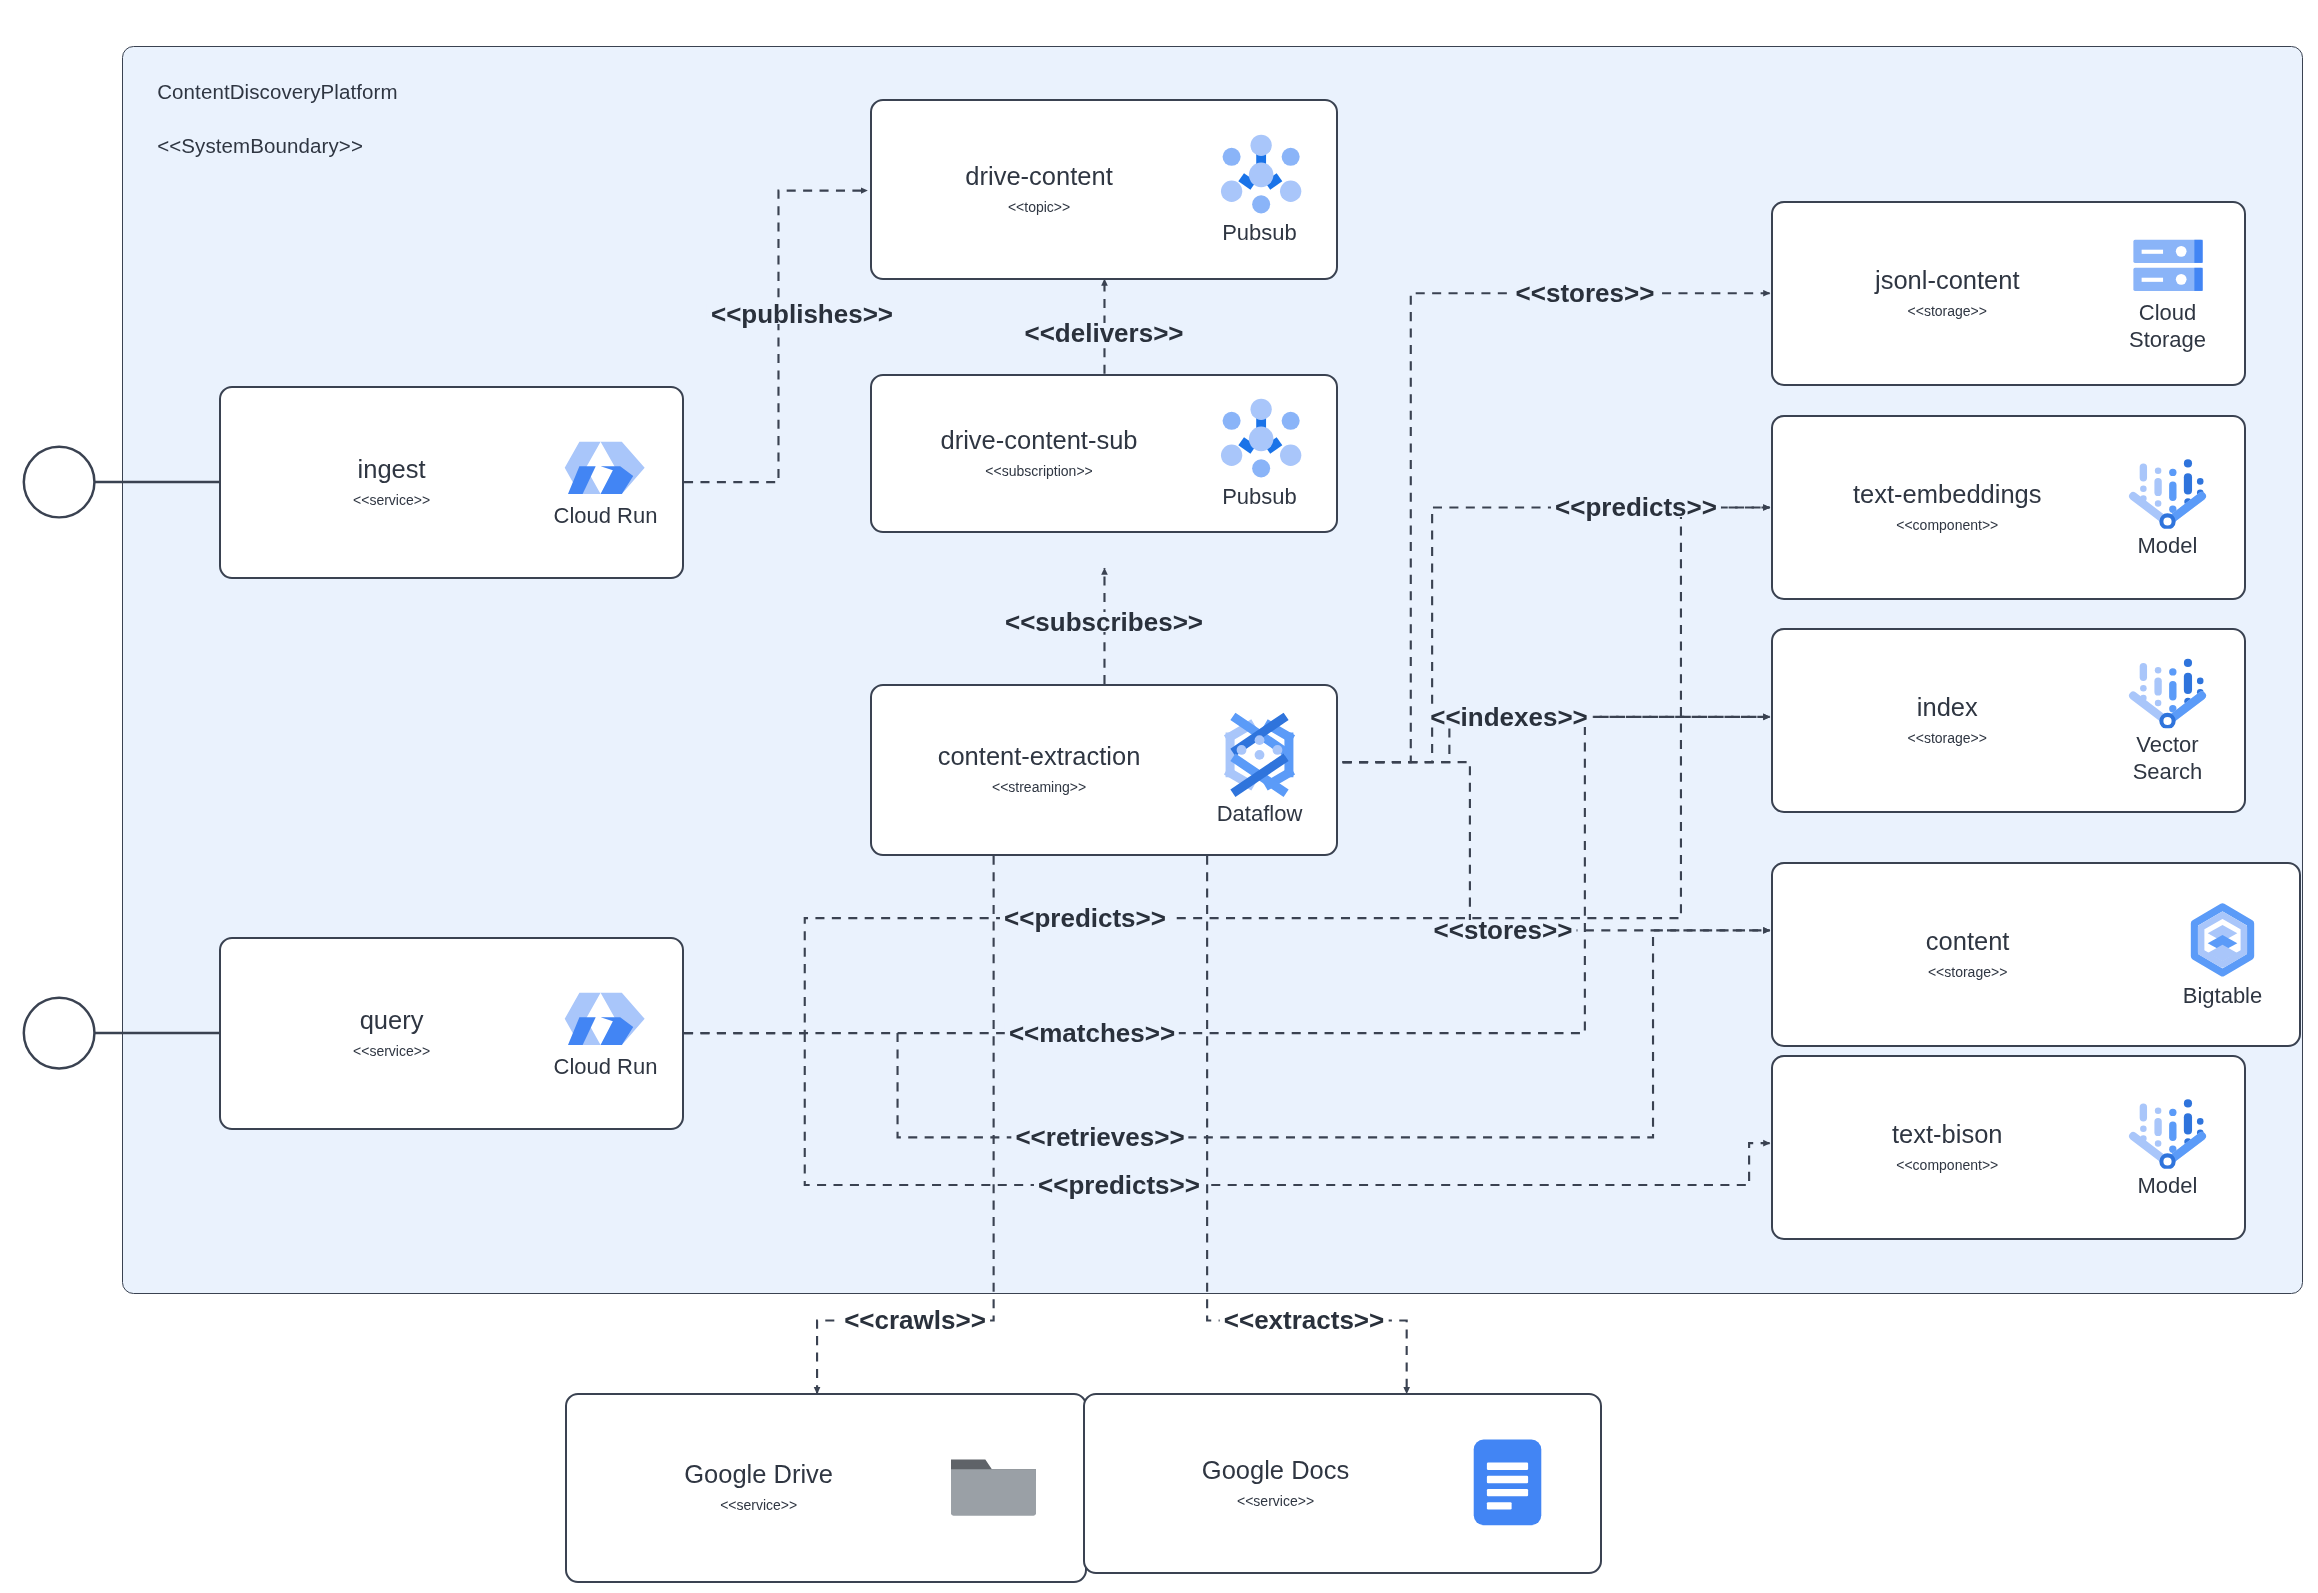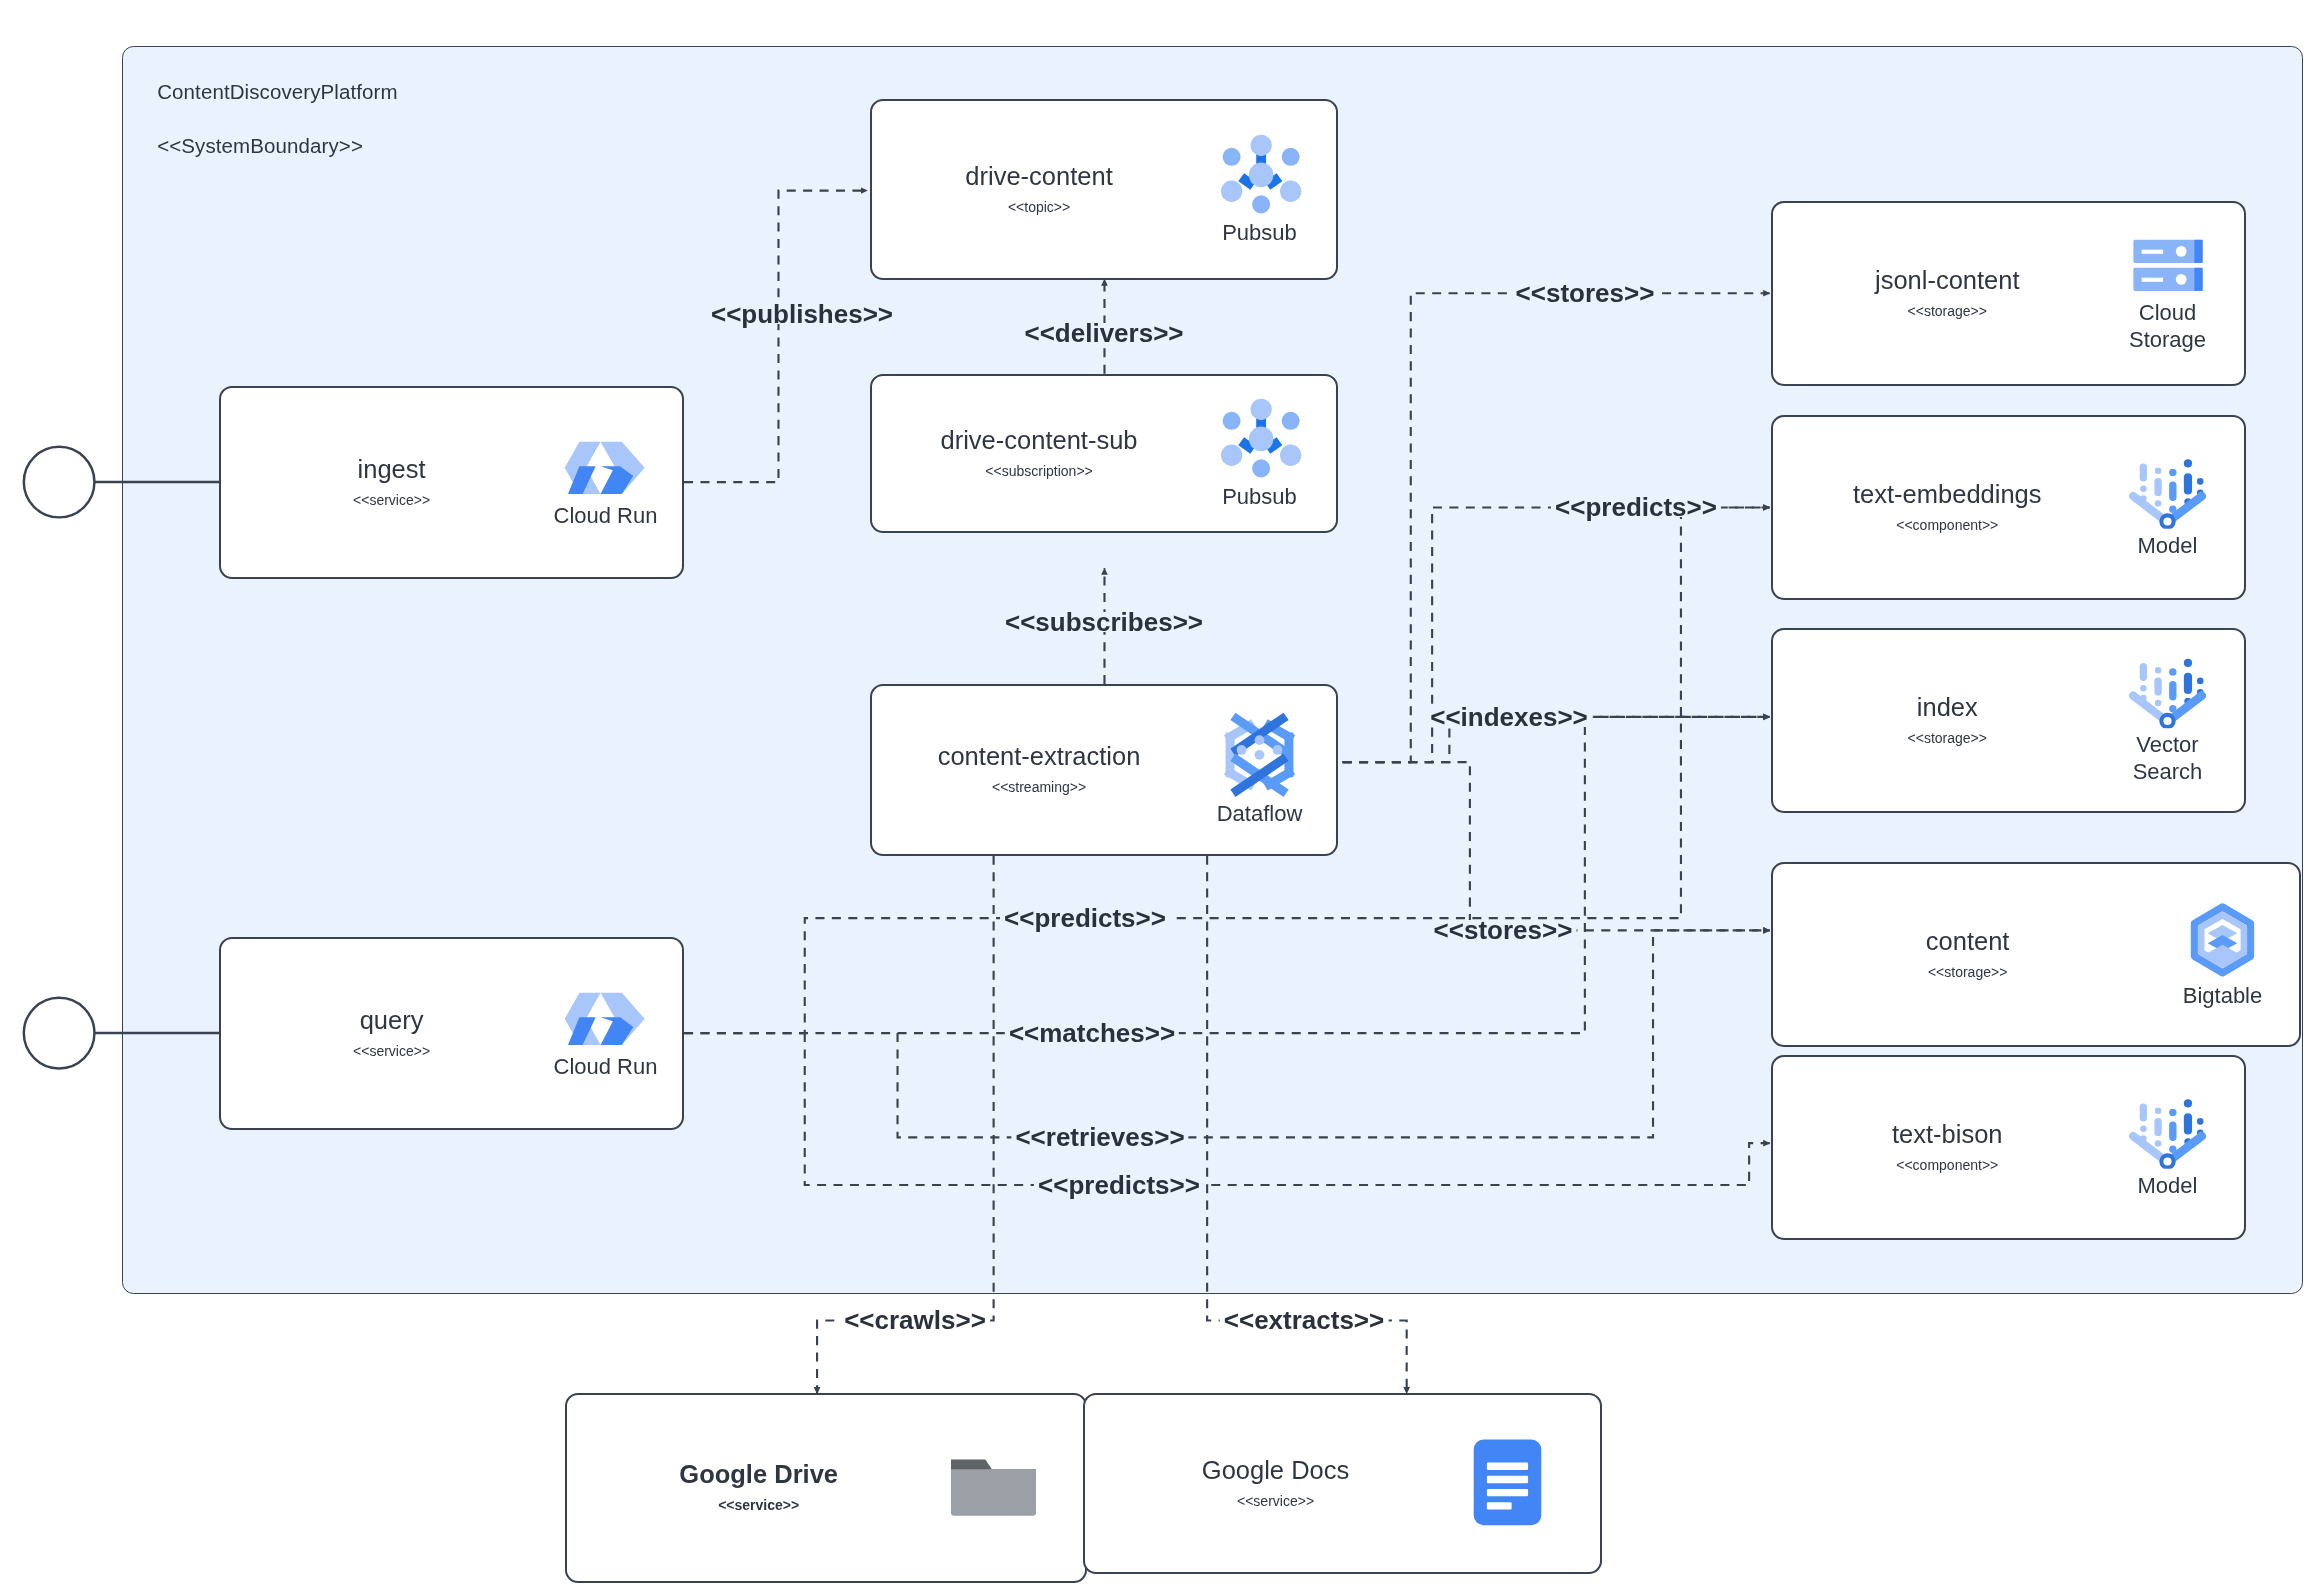--- a/index.html
+++ b/index.html
@@ -328,21 +328,21 @@
             <circle cx="88" cy="44" r="4"></circle>
         </g>
         <path d="M6,48 L48,80 L90,48" fill="none" stroke="#A9C6FA" stroke-width="10" stroke-linecap="round"></path>
         <path d="M48,80 L90,48" fill="none" stroke="#5B9BF8" stroke-width="10" stroke-linecap="round"></path>
         <circle cx="48" cy="79" r="7.5" fill="#FFFFFF" stroke="#2F74DC" stroke-width="5"></circle>
       </svg>
       <span class="tech-label">Model</span>
     </div>
   </div>
 
-  <div class="node" style="left:565px;top:1393px;width:522px;height:190px;font-weight:bold;">
+  <div class="node" style="left:565px;top:1393px;width:522px;height:190px;">
     <div class="node-text">
       <span class="node-name">Google Drive</span>
       <span class="node-stereo">&lt;&lt;service&gt;&gt;</span>
     </div>
     <div class="node-tech" style="right:30px;">
       <svg class="tech-icon" width="89" height="67" viewBox="0 0 108 82">
         <path d="M2,8 h42 l8,12 h54 v14 H2 Z" fill="#5F6368"></path>
         <path d="M2,20 h104 v54 a3,3 0 0 1 -3,3 H5 a3,3 0 0 1 -3,-3 Z" fill="#9AA0A6"></path>
       </svg>
       <span class="tech-label"></span>

